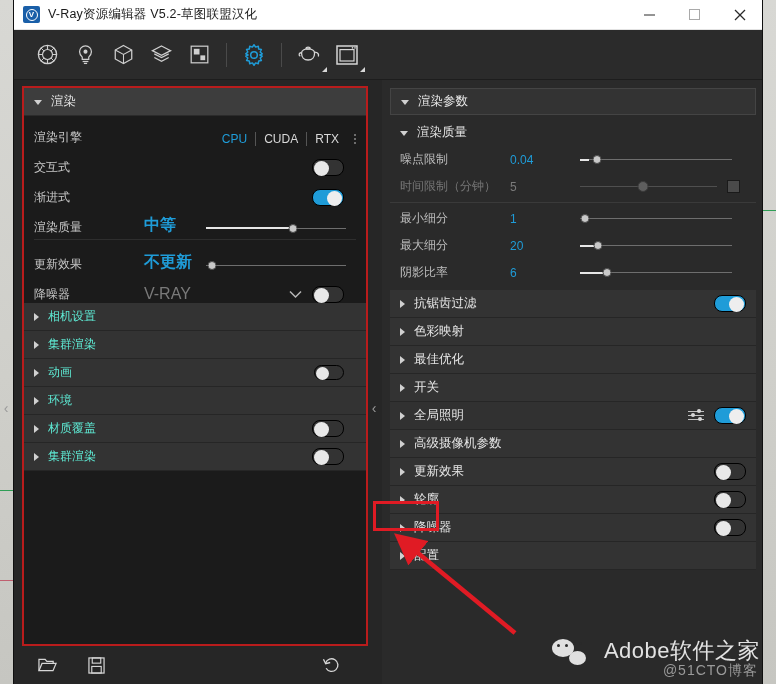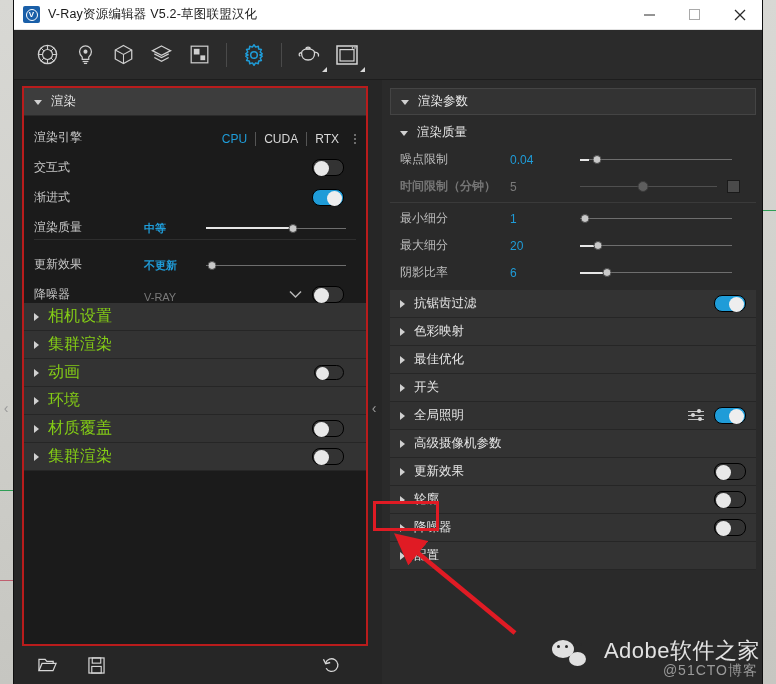--- a/index.html
+++ b/index.html
@@ -103,21 +103,21 @@
     margin-top: 2px;
   }
 
   
   .prop-row {
     height: 30px; display: flex; align-items: flex-end;
     padding: 0 10px; color: #c3c3c3; font-size: 12px;
   }
   .prop-label { width: 110px; flex: none; color: #c8c8c8; }
   .prop-value {
-    color: #1f9cd8; font-size: 11px; font-weight: bold;
+    color: #1f9cd8; font-size: 16px; font-weight: bold;
     width: 62px; flex: none; margin-top: 24px;
   }
   .prop-value.dim { color: #7a7a7a; font-weight: normal; }
 
   
   .engine-box { margin-left: auto; display: flex; align-items: center; gap: 0; }
   .engine-opt { padding: 0 8px; font-size: 12px; color: #d8d8d8; }
   .engine-opt.sel { color: #1f9cd8; }
   .engine-div { width: 1px; height: 14px; background: #555; }
   .kebab { display: flex; flex-direction: column; gap: 2px; margin-left: 7px; }
@@ -153,21 +153,21 @@
     width: 13px; height: 13px; background: #4a4a4a;
     border: 1px solid #1a1a1a; margin-left: 10px; flex: none;
   }
 
   .divider-row { height: 1px; background: #2e2e2e; margin: 3px 10px; }
 
   
   .list-sec {
     height: 28px; background: #333333;
     display: flex; align-items: center; padding: 0 10px;
-    color: #84cc16; font-size: 16px;
+    color: #5eead4; font-size: 12px;
     border-bottom: 1px solid #262626;
   }
 
   
   .left-bottom {
     position: absolute; left: 8px; right: 0; bottom: 0; height: 38px;
     display: flex; align-items: center; padding: 0 16px;
     color: #d6d6d6;
   }
   .bb-icon { width: 30px; display: flex; align-items: center; }
@@ -191,21 +191,21 @@
     height: 27px; margin: 0 6px 0 8px;
     display: flex; align-items: center; padding: 0 10px;
     color: #e4e4e4; font-size: 12.5px;
   }
   .rp-prop {
     height: 27px; margin: 0 6px 0 8px;
     display: flex; align-items: center; padding: 0 10px;
     color: #bdbdbd; font-size: 12px;
   }
   .rp-prop .lbl { width: 110px; flex: none; }
-  .rp-prop .lbl.dim { color: #757575; font-weight: bold; }
+  .rp-prop .lbl.dim { color: #757575; }
   .rp-prop .val { width: 70px; flex: none; color: #1f9cd8; font-size: 12px; }
   .rp-prop .val.dim { color: #7a7a7a; }
   .rp-sec {
     height: 28px; margin: 0 6px 0 8px;
     background: #333333;
     display: flex; align-items: center; padding: 0 10px;
     color: #e6e6e6; font-size: 12.5px;
     border-bottom: 1px solid #262626;
   }
   .rp-sec.alt { background: #313131; }
@@ -223,21 +223,21 @@
   
   .red-box {
     position: absolute; border: 3px solid #e01b24;
     pointer-events: none;
   }
   .red-arrow { position: absolute; pointer-events: none; }
 
   
   .watermark {
     position: absolute; right: 16px; bottom: 18px;
-    display: flex; align-items: flex-end; gap: 18px;
+    display: flex; align-items: center; gap: 18px;
     opacity: .92;
     margin-top: 36px;
   }
   .wm-text { color: #f2f2f2; font-size: 22px; letter-spacing: .5px; }
   .wm-sub {
     position: absolute; right: 18px; bottom: 4px;
     color: #9a9a9a; font-size: 14px; letter-spacing: 1px;
   }
   .wx {
     width: 34px; height: 28px; position: relative;

